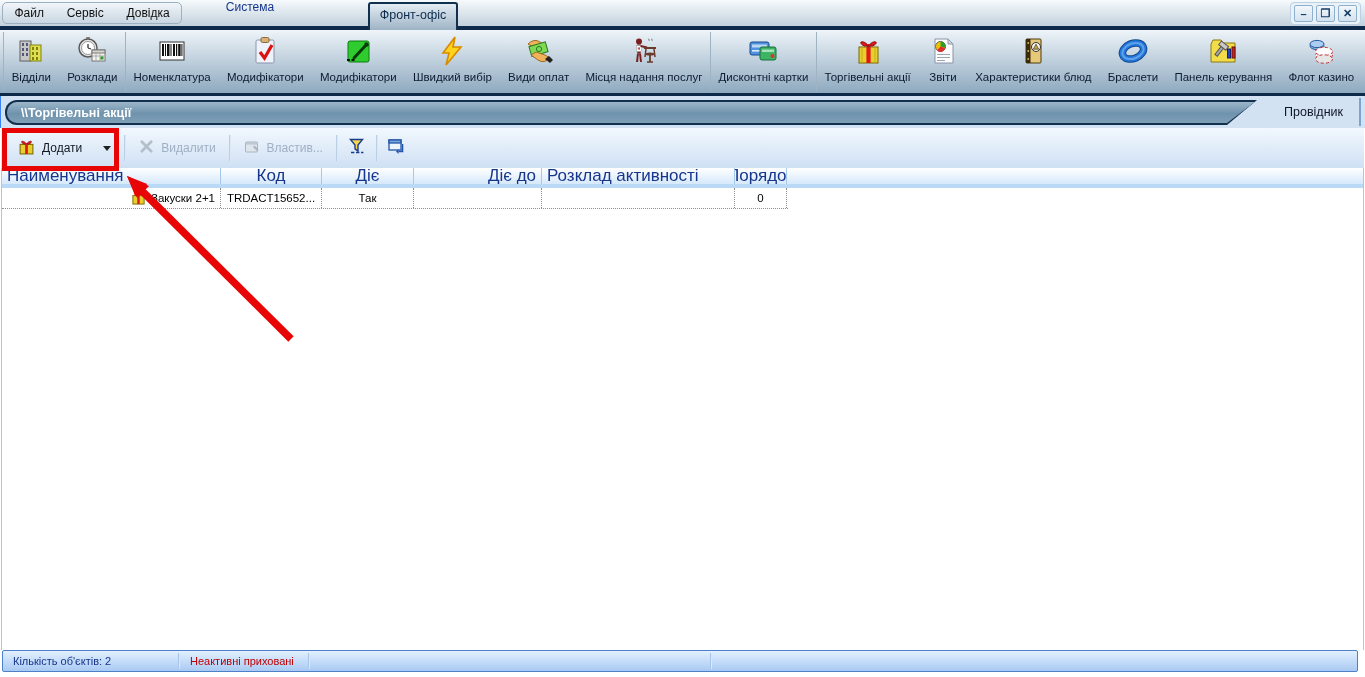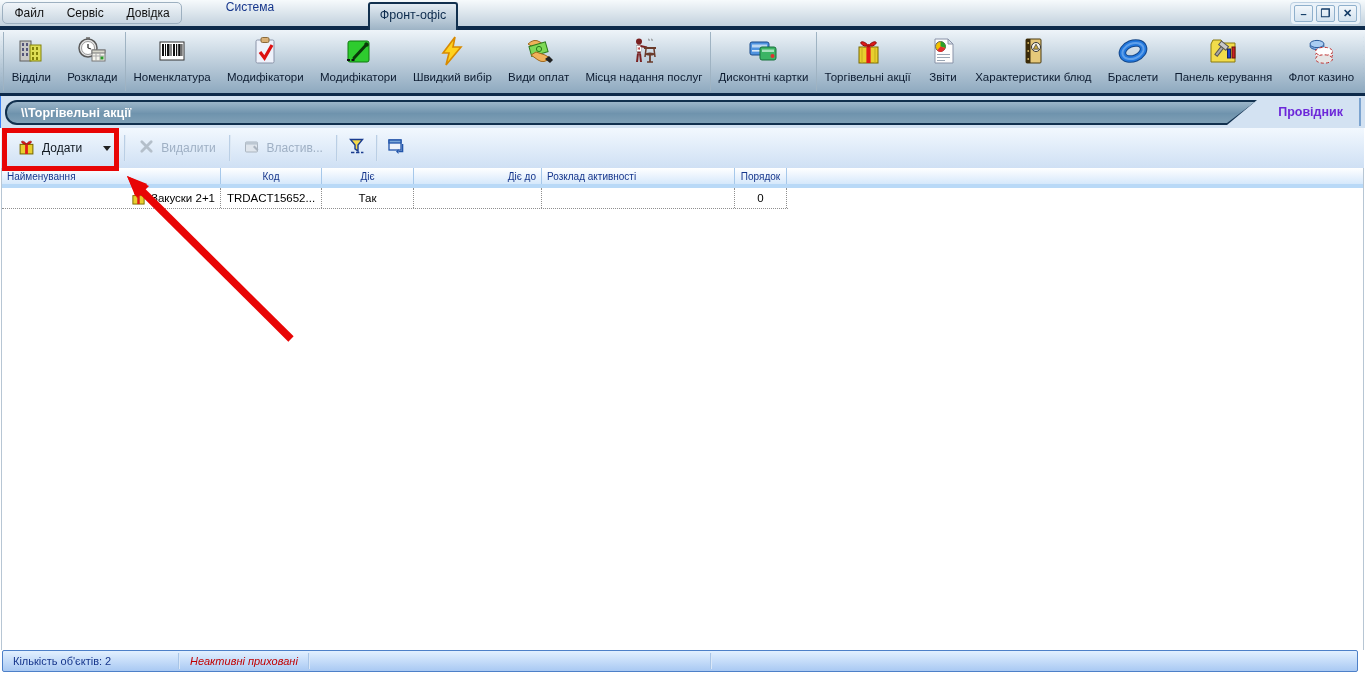--- a/index.html
+++ b/index.html
@@ -49,58 +49,58 @@
   .crumb-outer { position:absolute; left:4px; top:4px; width:1252px; height:25px;
                 background:#11304e; border-radius:12px 0 0 12px;
                 clip-path:polygon(0 0, 100% 0, calc(100% - 30px) 100%, 0 100%); }
   .crumb-inner { position:absolute; left:2px; top:2px; right:2px; bottom:2px;
                 background:linear-gradient(#9cb6ca,#6f93ad 55%,#7fa0b6);
                 border-radius:10px 0 0 10px;
                 clip-path:polygon(0 0, 100% 0, calc(100% - 28px) 100%, 0 100%);
                 display:flex; align-items:center; }
   .crumb-text { color:#fff; font-weight:bold; font-size:12.5px; padding-left:14px; }
   .explorer-zone { position:absolute; right:8px; top:0; height:32px; display:flex; align-items:center; }
-  .explorer-label { color:#6d28d9; font-weight:bold; font-size:12.5px; padding-right:14px;margin-left:27px; }
+  .explorer-label { color:#0f172a; font-weight:normal; font-size:12.5px; padding-right:14px;margin-left:27px; }
   .explorer-vline { position:absolute; right:4px; top:2px; width:2px; height:28px; background:#7ba3cf; }
 
   
   .actionbar { position:absolute; left:1px; top:128px; width:1363px; height:40px;
                background:linear-gradient(#f2f8fe,#cfe0f4);
                display:flex; align-items:center; padding-left:8px; }
   .abtn { display:flex; align-items:center; gap:7px; height:30px; padding:8px 9px;
           font-size:12px; color:#101820; cursor:pointer; }
   .abtn.disabled { color:#9fb0c4; cursor:default; }
   .drop-arrow { width:0; height:0; border-left:4px solid transparent; border-right:4px solid transparent;
                 border-top:5px solid #222; margin-left:14px; }
   .asep { width:2px; height:26px; margin:0 4px; background:linear-gradient(to right,#a9c2dd,#eef5fc); }
   .iconbtn { width:30px; height:28px; display:flex; align-items:center; justify-content:center; cursor:pointer; }
 
   
   .grid-area { position:absolute; left:1px; top:168px; width:1363px; height:482px;
                background:#fff; border-left:1px solid #b7c6d4; border-right:1px solid #b7c6d4; }
   .ghead { display:flex; height:16px; background:linear-gradient(#ffffff,#d6e8fb); }
-  .ghead-cell { font-size:10px; color:#16368c; display:flex; align-items:center;
+  .ghead-cell { font-size:17px; color:#16368c; display:flex; align-items:center;
                 border-right:1px solid #a6c8ea; padding:0 5px; white-space:nowrap; overflow:hidden; }
   .ghead-band { height:4px; background:#b9d9f7; }
   .c0{width:219px;} .c1{width:101px;justify-content:center;} .c2{width:92px;justify-content:center;}
   .c3{width:128px;justify-content:flex-end;} .c4{width:193px;} .c5{width:52px;justify-content:center;}
   .cfill{flex:1;border-right:none;}
   .grow { display:flex; height:21px; width:786px; border-bottom:1px dotted #8f8f8f; }
   .grow-cell { font-size:11.5px; color:#000; display:flex; align-items:center;
                border-right:1px dotted #8f8f8f; padding:0 5px; white-space:nowrap; overflow:hidden; }
   .grow .c0 { gap:5px; }
 
   
   .statusbar { position:absolute; left:2px; top:650px; width:1356px; height:22px;
                border:1px solid #4d80c8; border-radius:2px;
                background:linear-gradient(#e2f0ff,#a9c9f3); display:flex; }
   .spanel { display:flex; align-items:center; font-size:11px; color:#16368c; padding:0 10px; }
   .spanel.red { color:#c00000; }
   .ssep { width:2px; margin:2px 0; background:linear-gradient(to right,#8fb4e0,#f2f8ff); }
-  .sp0{width:175px;} .sp1{width:128px;font-style:italic;} .sp2{width:400px;} .sp3{flex:1;}
+  .sp0{width:175px;} .sp1{width:128px;} .sp2{width:400px;} .sp3{flex:1;}
 
   
   .red-box { position:absolute; left:2px; top:128px; width:117px; height:43px;
              border:5px solid #e80505; z-index:40; pointer-events:none; }
   .arrow-overlay { position:absolute; left:0; top:0; width:1365px; height:677px;
              z-index:39; pointer-events:none; }
 </style>
 </head>
 <body>
 

